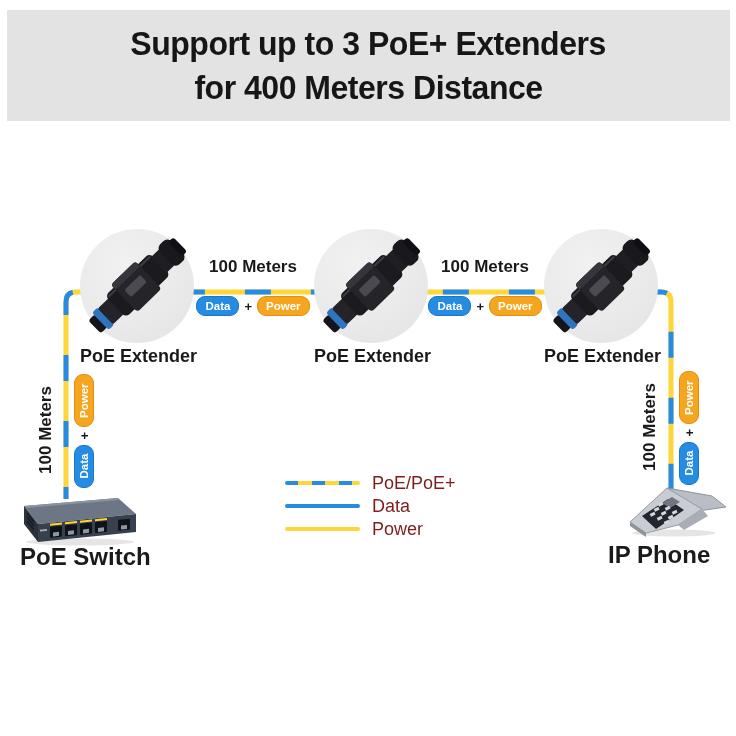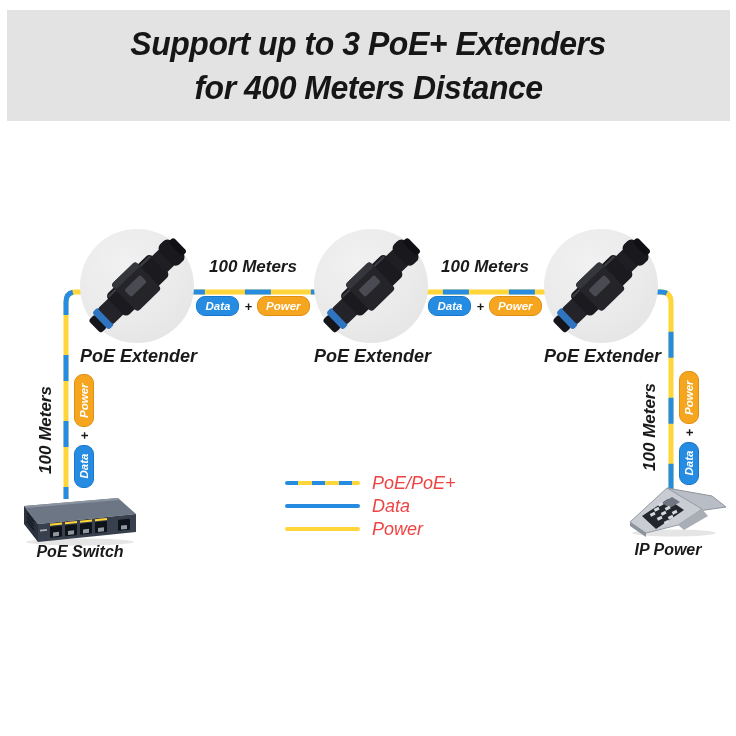--- a/index.html
+++ b/index.html
@@ -3,21 +3,21 @@
 <meta charset="utf-8">
 <style>
   :root{
     --header-bg:#e3e3e3; --text:#1a1a1a;
     --data-blue:#268ce2; --cable-yellow:#ffd63a;
     --power-orange:#f6a51f; --power-border:#e08f12;
     --circle-gray:#eaeaea;
   }
   html,body{margin:0;padding:0;background:#fff;}
   body{font-family:"Liberation Sans","DejaVu Sans",sans-serif;color:var(--text);}
-  .stage{position:relative;width:736px;height:616px;background:#fff;overflow:hidden;font-style:italic;}
+  .stage{position:relative;width:736px;height:616px;background:#fff;overflow:hidden;}
 
   
   .header{position:absolute;left:7px;right:6px;top:10px;height:111px;background:var(--header-bg);
     display:flex;flex-direction:column;align-items:center;justify-content:center;gap:2px;}
   .header .t{font-weight:bold;font-size:33px;line-height:42px;letter-spacing:-0.5px;color:#161616;
     transform:scaleX(0.97);white-space:nowrap;}
 
   
   svg.cable{position:absolute;left:0;top:0;}
   .cable-base{fill:none;stroke:var(--cable-yellow);stroke-width:5;}
@@ -37,25 +37,25 @@
   .pill.power{background:var(--power-orange);border:1px solid var(--power-border);}
   .plus{font-size:13px;font-weight:bold;color:#1a1a1a;}
   .vrot{transform:rotate(-90deg);}
 
   
   .legend-row{position:absolute;left:285px;display:flex;align-items:center;height:22px;}
   .swatch{width:75px;height:4px;border-radius:2px;margin-right:12px;flex:0 0 auto;}
   .swatch.poe{background:repeating-linear-gradient(90deg,var(--data-blue) 0 13px,var(--cable-yellow) 13px 27px);}
   .swatch.data{background:var(--data-blue);}
   .swatch.power{background:var(--cable-yellow);}
-  .legend-label{font-size:18px;font-weight:500;color:#ef4444;white-space:nowrap;}
+  .legend-label{font-size:18px;font-weight:500;color:#7f1d1d;white-space:nowrap;}
 
   
   .dev-svg{position:absolute;}
-  .dev-label{position:absolute;width:120px;text-align:center;font-weight:bold;font-size:16px;white-space:nowrap;}
+  .dev-label{position:absolute;width:120px;text-align:left;font-weight:bold;font-size:24px;white-space:nowrap;}
 </style>
 </head>
 <body>
 
 <div class="stage">
 
   <div class="header">
     <div class="t">Support up to 3 PoE+ Extenders</div>
     <div class="t">for 400 Meters Distance</div>
   </div>
@@ -206,15 +206,15 @@
       <rect x="45" y="37" width="5" height="3" transform="rotate(-25 47 38)"></rect>
       <rect x="52" y="41" width="5" height="3" transform="rotate(-25 54 42)"></rect>
       <rect x="42" y="28" width="5" height="3" transform="rotate(-25 44 29)"></rect>
       <rect x="49" y="32" width="5" height="3" transform="rotate(-25 51 33)"></rect>
       <rect x="56" y="36" width="5" height="3" transform="rotate(-25 58 37)"></rect>
       <rect x="46" y="23" width="5" height="3" transform="rotate(-25 48 24)"></rect>
       <rect x="53" y="27" width="5" height="3" transform="rotate(-25 55 28)"></rect>
       <rect x="60" y="31" width="5" height="3" transform="rotate(-25 62 32)"></rect>
     </g>
   </svg>
-  <div class="dev-label" style="left:608px;top:541px;">IP Power</div>
+  <div class="dev-label" style="left:608px;top:541px;">IP Phone</div>
 
 </div>
 
 </body></html>

